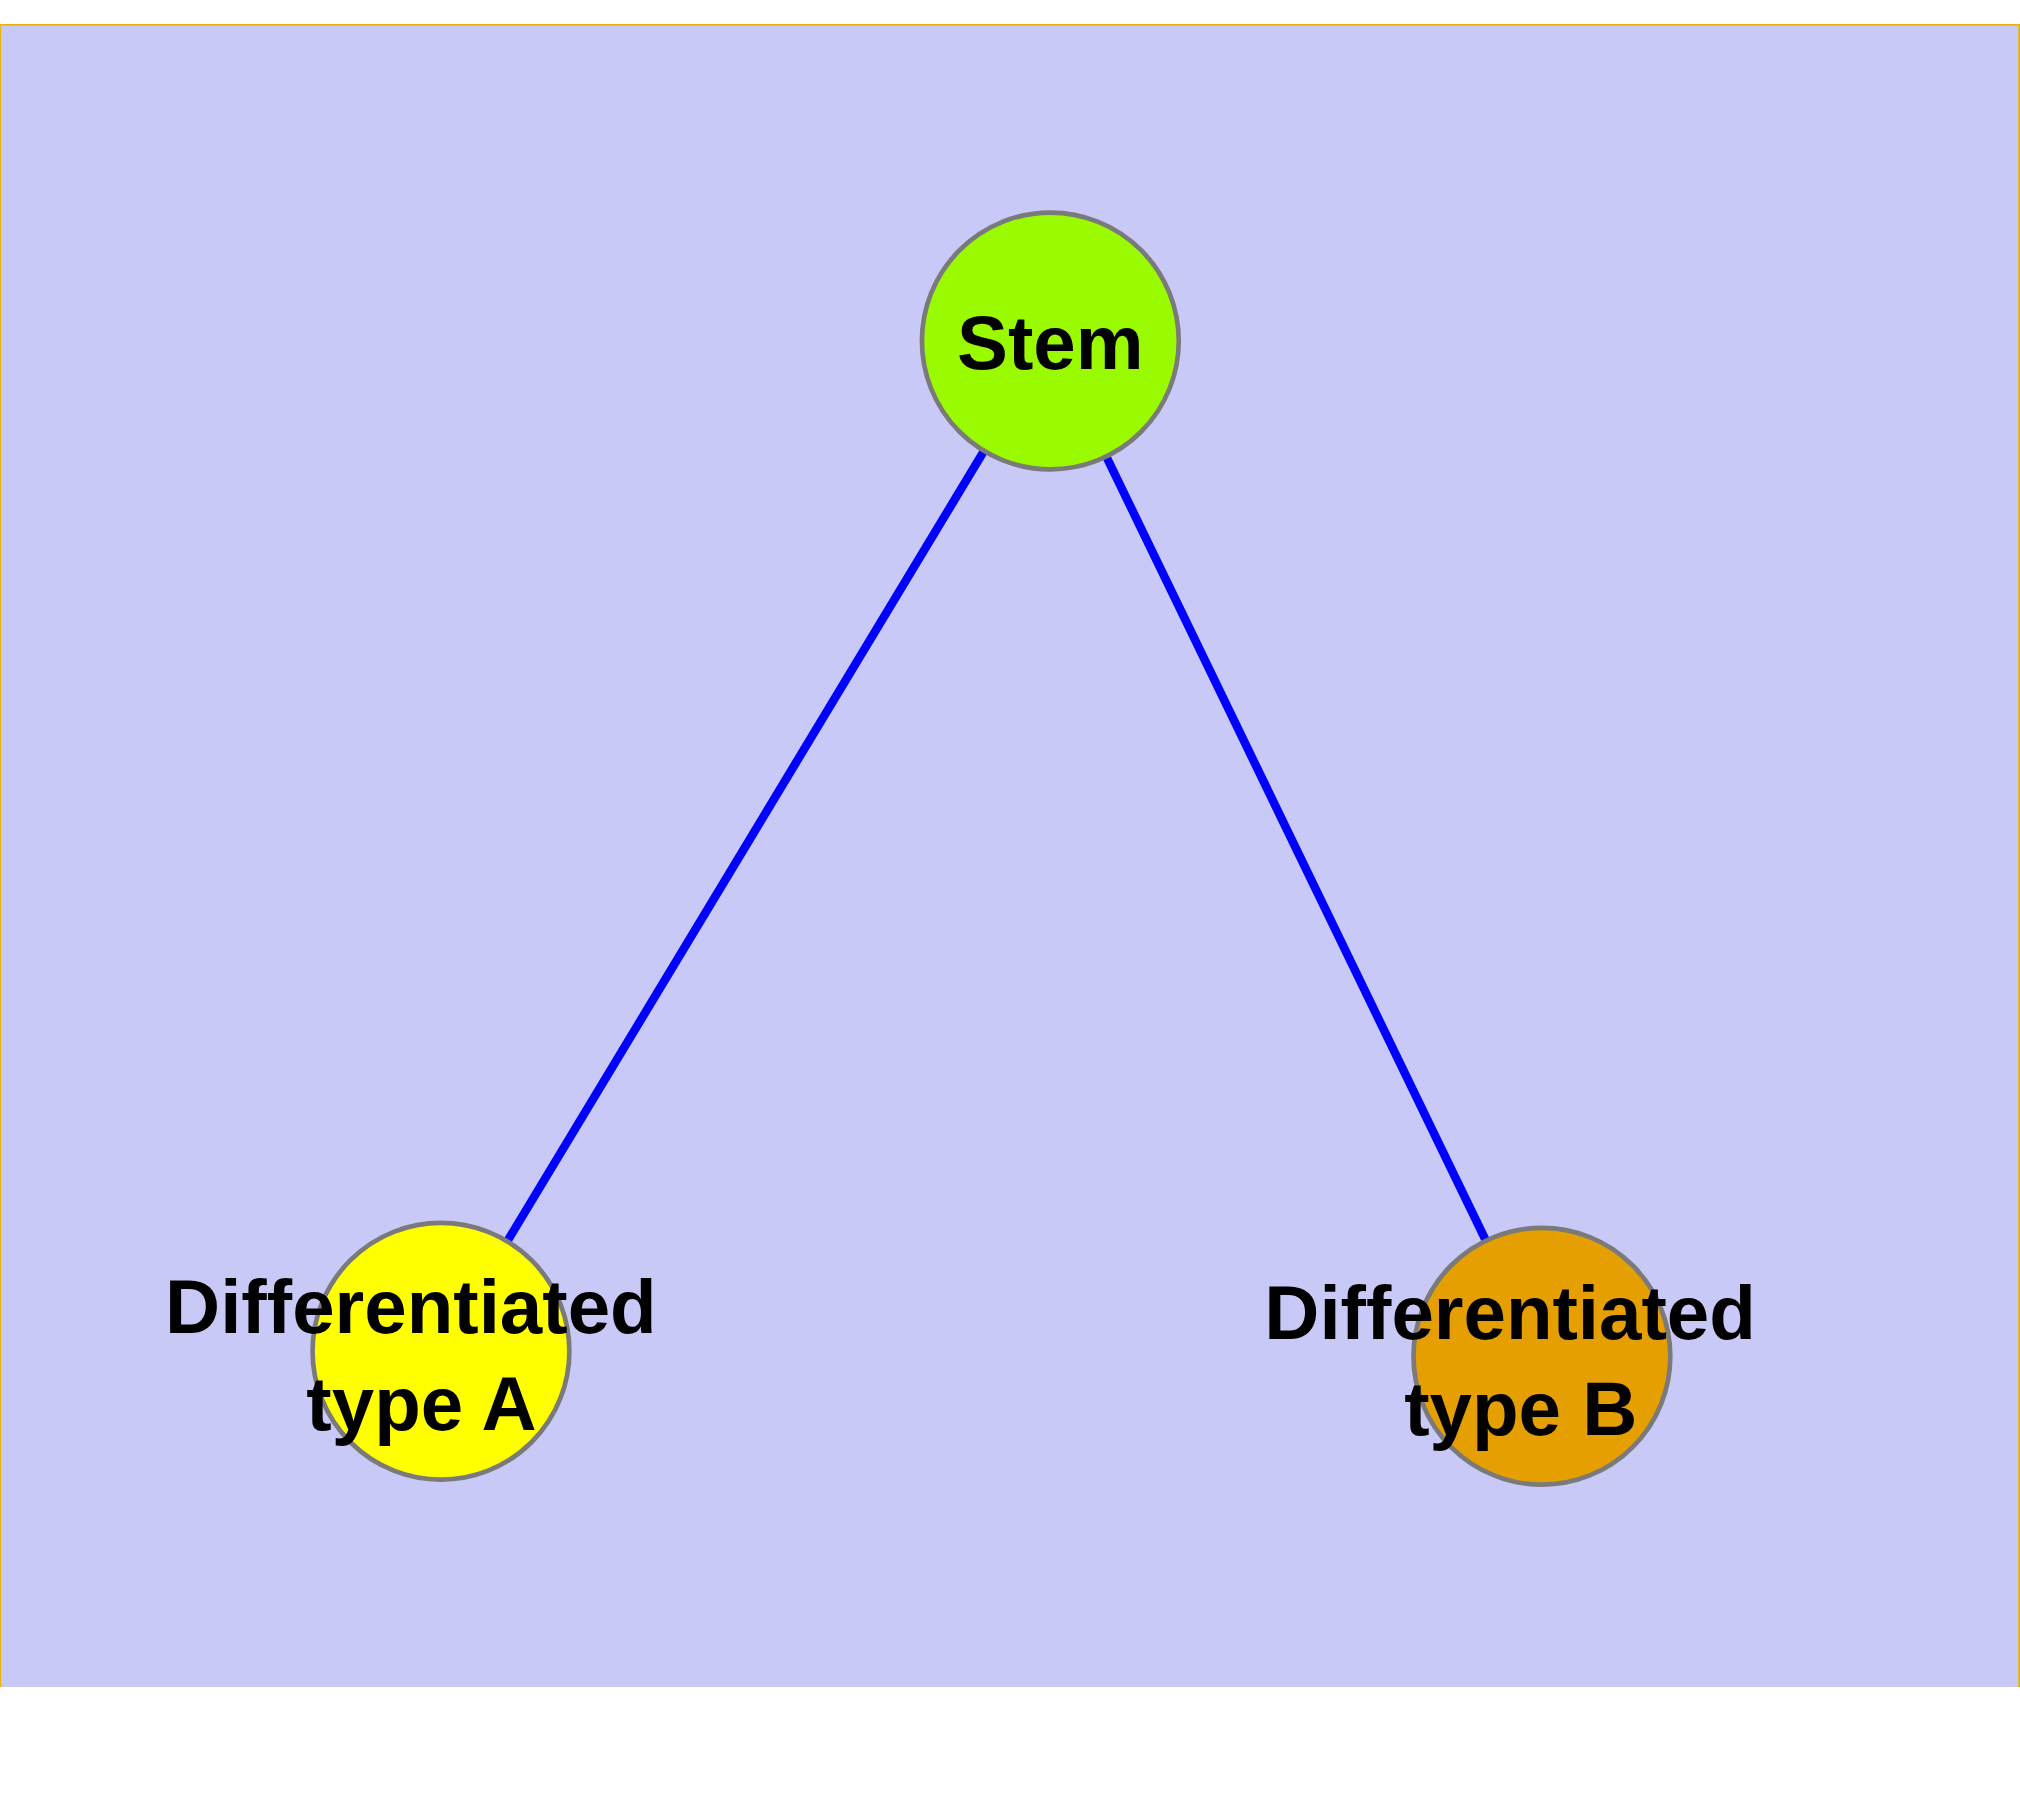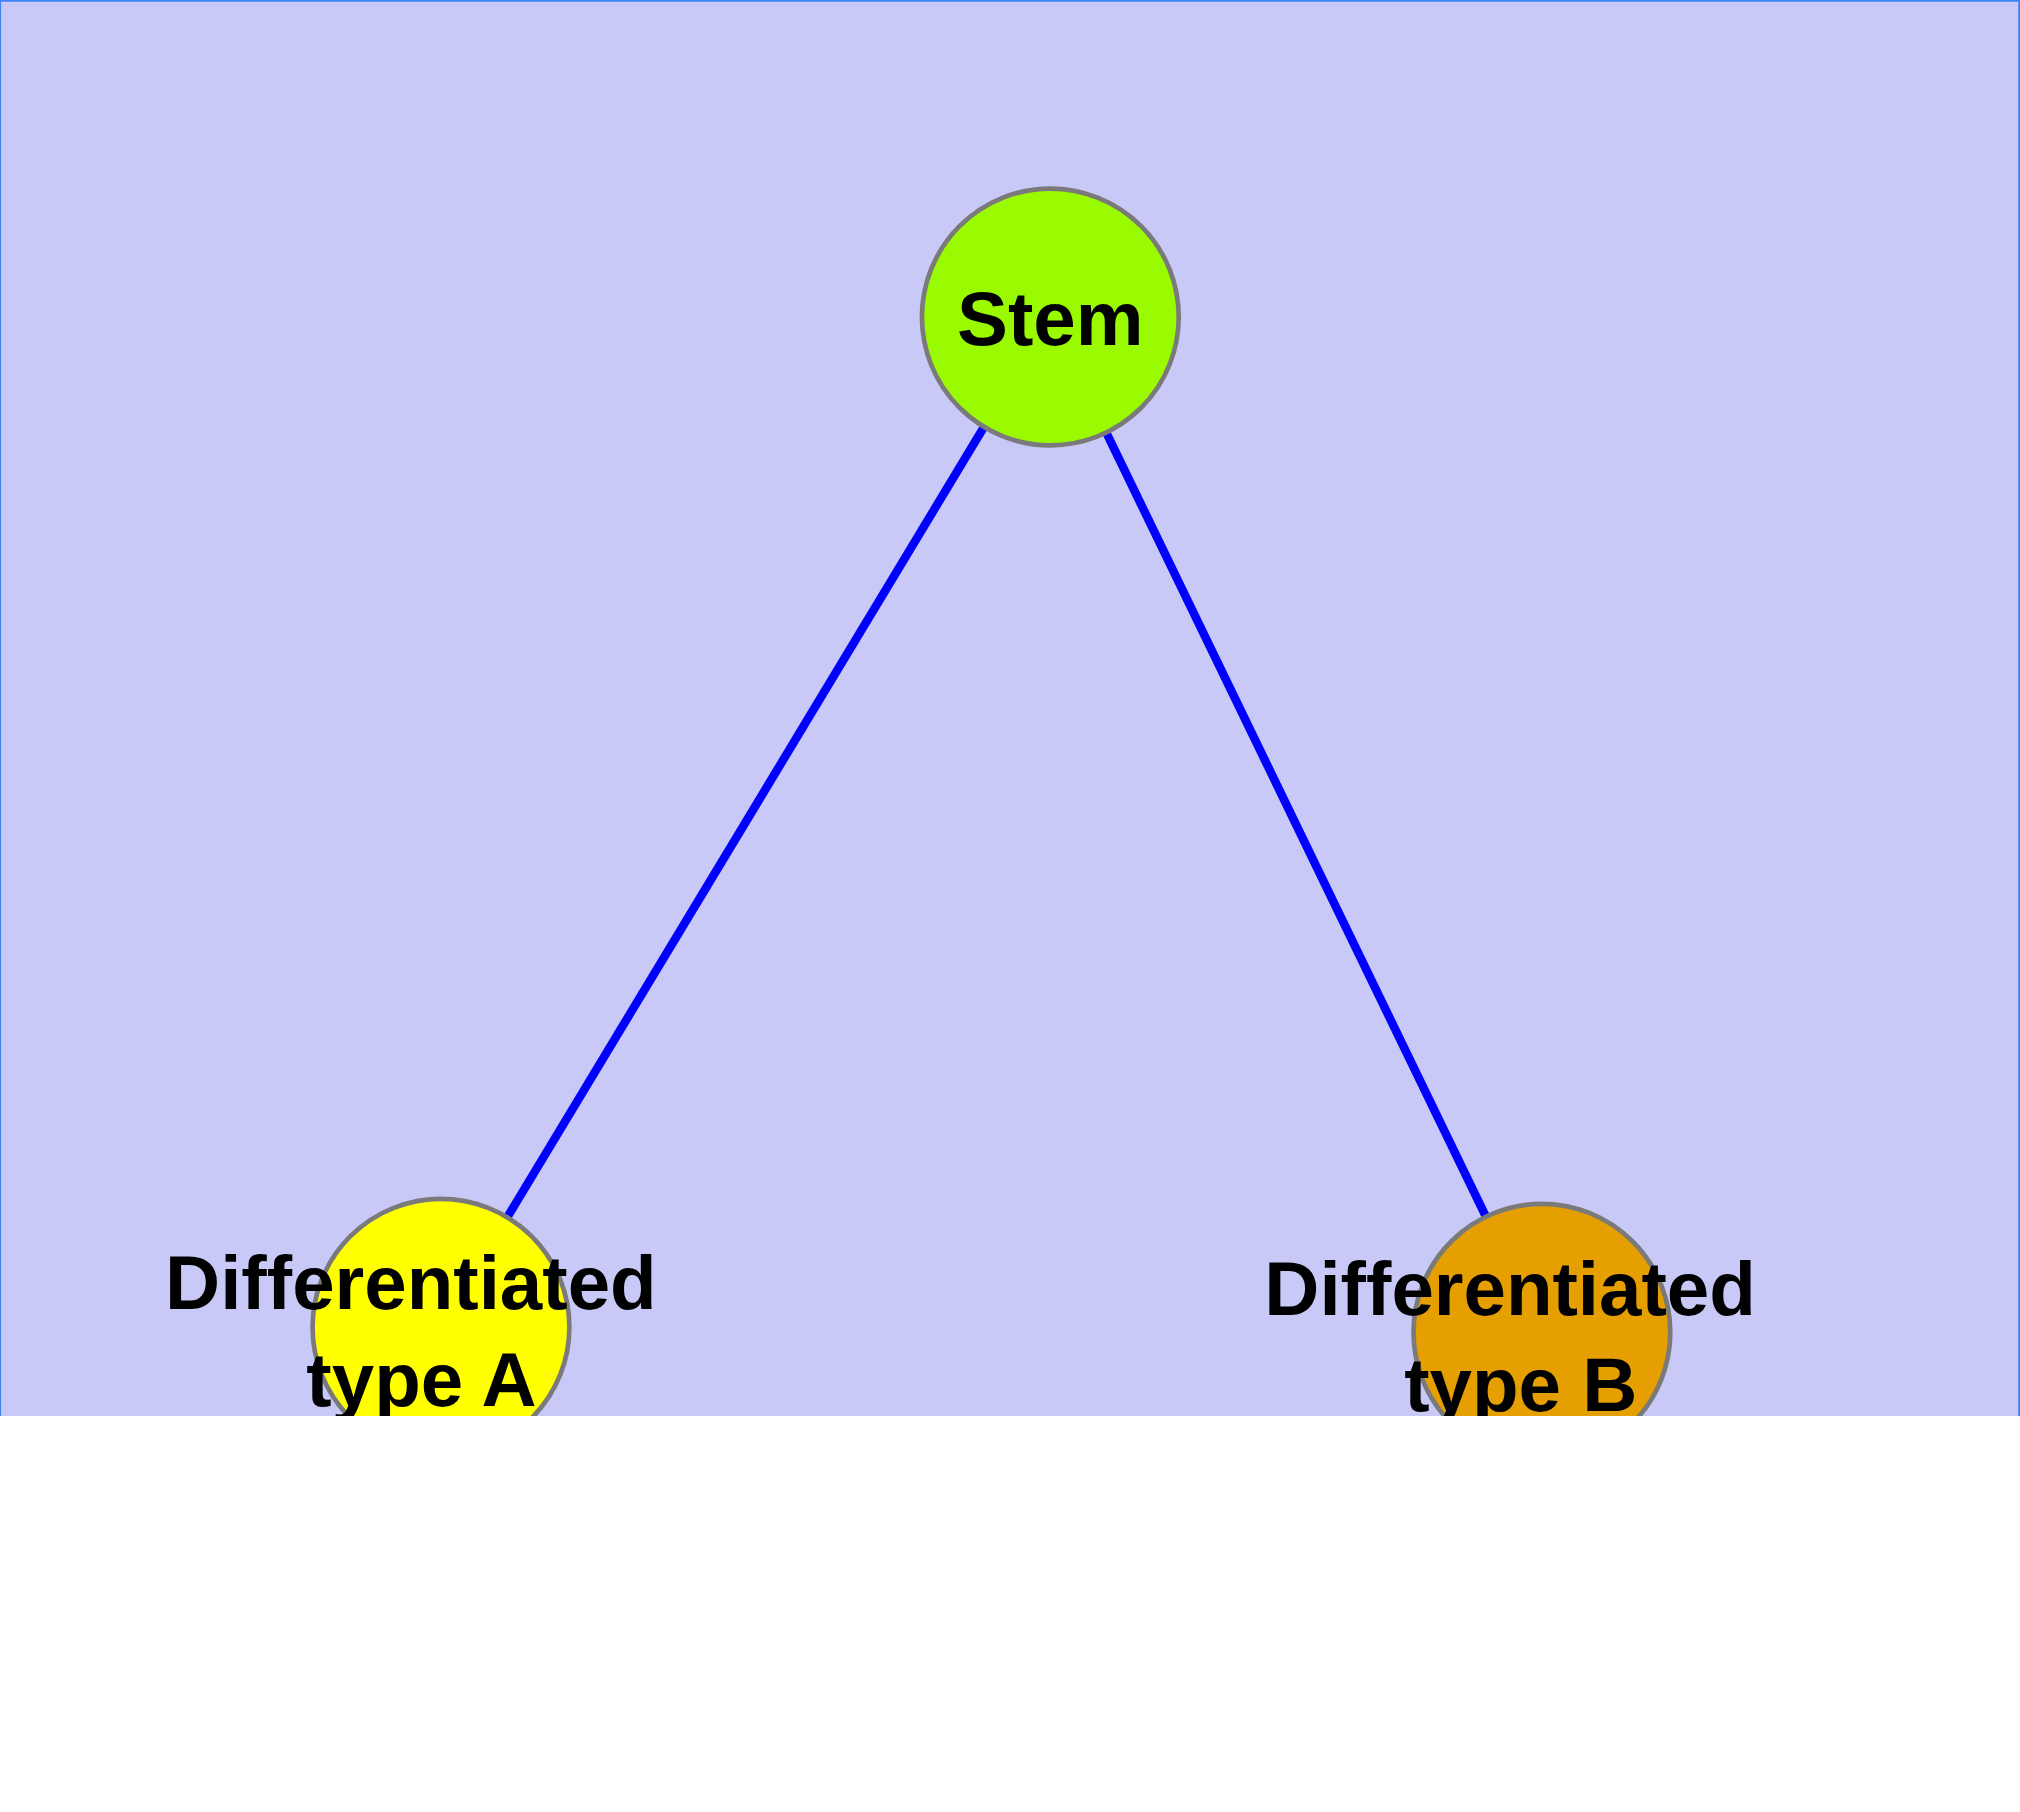--- a/index.html
+++ b/index.html
@@ -4,23 +4,24 @@
 <style>
   html, body {
     margin: 0;
     padding: 0;
     background: #ffffff;
     font-family: "Liberation Sans", "DejaVu Sans", sans-serif;
   }
   #stage {
     position: relative;
     width: 2021px;
-    height: 1416px;
-    background: #3b82f6;
+    height: 1663px;
+    background: #eab308;
     overflow: hidden;
+    margin-top: 24px;
   }
   #graph-svg {
     position: absolute;
     top: 0;
     left: 0;
     display: block;
   }
   .node-label {
     font-family: "Liberation Sans", "DejaVu Sans", sans-serif;
     font-weight: bold;

